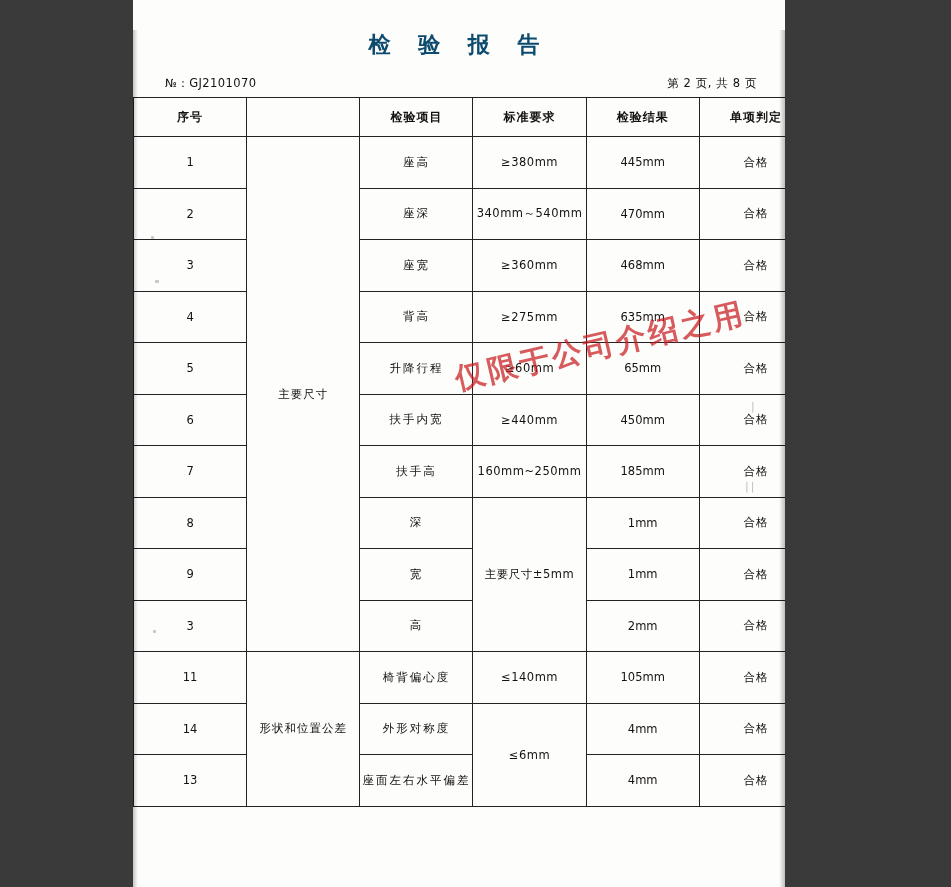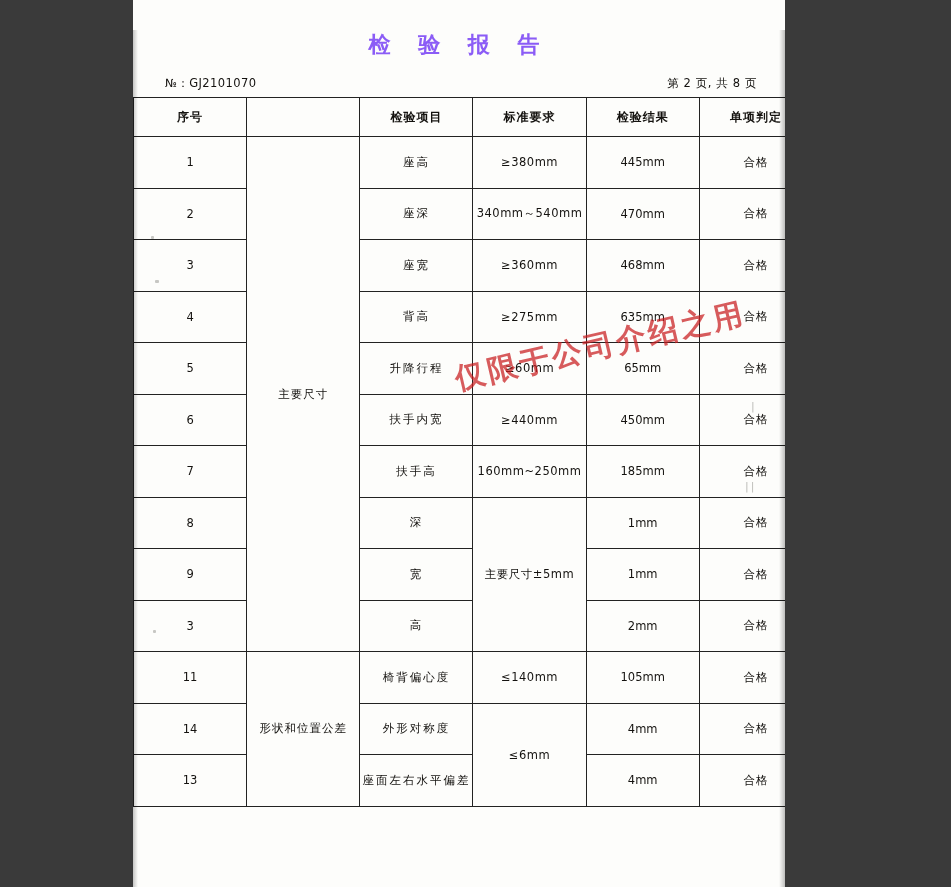--- a/index.html
+++ b/index.html
@@ -25,21 +25,21 @@
   #doc-inner {
     position: relative;
     width: 652px;
     height: 887px;
   }
   .doc-title {
     text-align: center;
     font-size: 22px;
     font-weight: bold;
     letter-spacing: 10px;
-    color: #8b5cf6;
+    color: #0c4a6e;
     margin-top: 30px;
     font-family: "DejaVu Serif", serif;
   }
   .meta-row {
     display: flex;
     justify-content: space-between;
     align-items: flex-end;
     font-size: 11.5px;
     color: #14120f;
     margin: 16px 28px 6px 32px;

